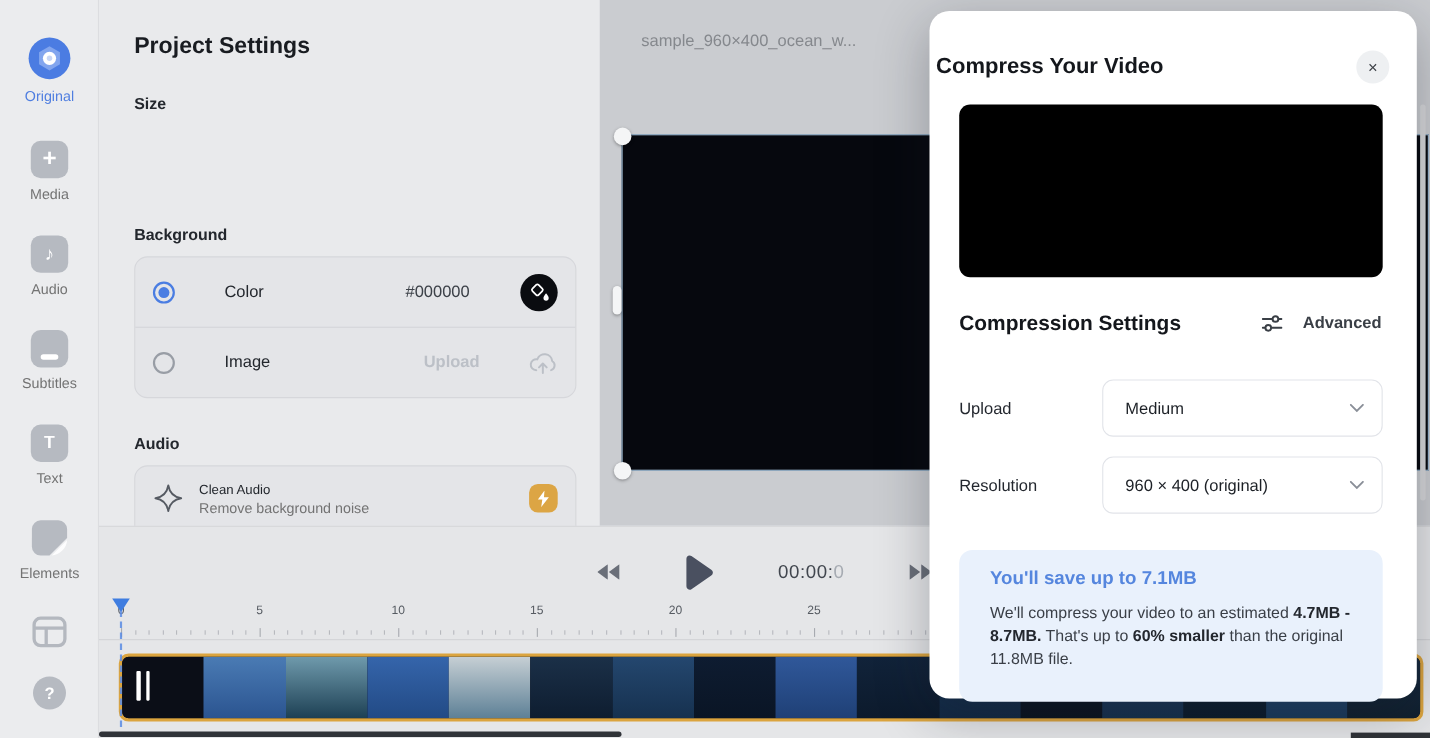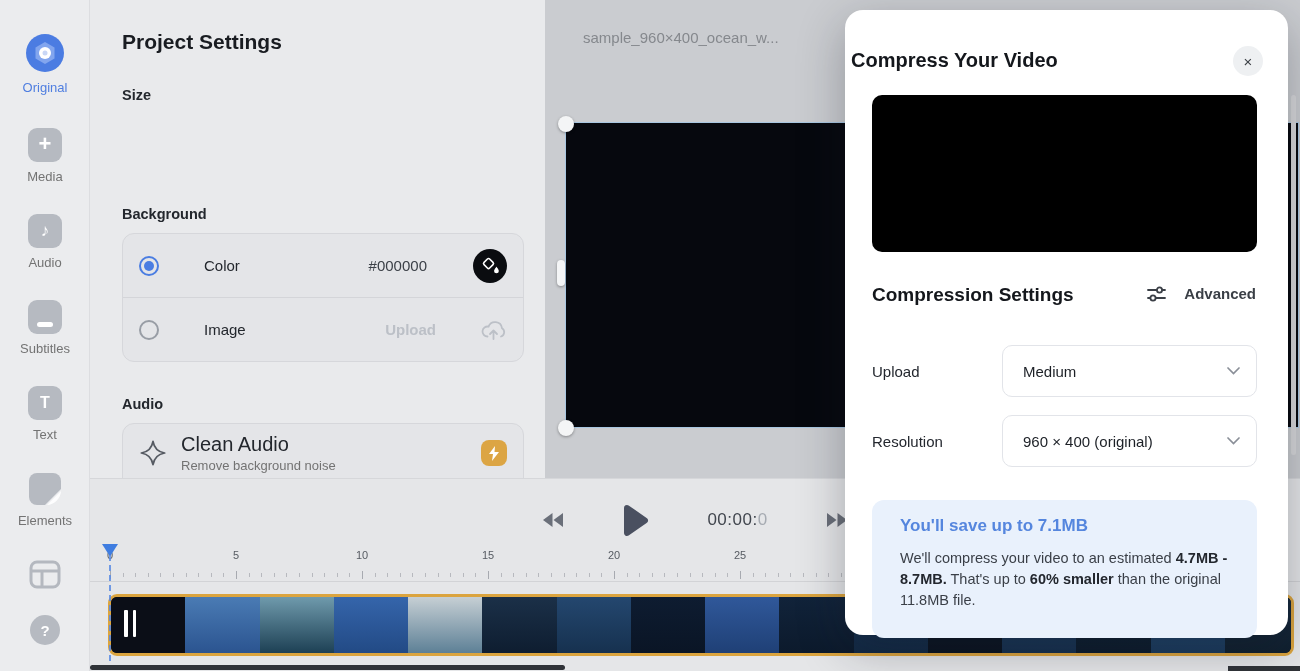--- a/index.html
+++ b/index.html
@@ -33,21 +33,21 @@
   .bg-divider { height:1px; background:#d4d5d9; margin:0; }
   .radio { width:20px; height:20px; border-radius:50%; border:2px solid #989da5; margin-right:13px; position:relative; flex:0 0 auto; }
   .radio.on { border-color:#4a7de2; }
   .radio.on::after { content:""; position:absolute; left:3px; top:3px; width:10px; height:10px; border-radius:50%; background:#4a7de2; }
   .row-label { font-size:15px; color:#23272d; }
   .hex-val { font-size:15px; color:#3c4148; margin-right:14px; }
   .paint-circle { width:34px; height:34px; border-radius:50%; background:#0a0c10; display:flex; align-items:center; justify-content:center; cursor:pointer; }
   .upload-text { font-size:15px; font-weight:700; color:#bcc0c7; margin-right:12px; }
   .audio-row { display:flex; align-items:center; height:58px; padding:0 16px; }
   .ca-texts { margin-left:14px; }
-  .ca-title { font-size:20px; color:#23272d; }
+  .ca-title { font-size:12px; color:#23272d; }
   .ca-sub { font-size:13px; color:#737373; margin-top:2px; }
   .bolt-badge { width:26px; height:26px; border-radius:8px; background:#dca544; display:flex; align-items:center; justify-content:center; }
 
   
   .canvas { position:absolute; left:545px; top:0; width:755px; height:478px; background:#caccd0; z-index:1; }
   .filename { position:absolute; left:38px; top:29px; font-size:15px; color:#85888d; }
   .video-rect { position:absolute; left:20px; top:122px; width:734px; height:306px; background:#06080e; border:1px solid #a8c6e0; }
   .handle { position:absolute; background:#f4f5f6; border-radius:50%; box-shadow:0 1px 3px rgba(0,0,0,.35); }
   .handle.c { width:16px; height:16px; }
   .handle.pill { width:8px; height:26px; border-radius:5px; }

